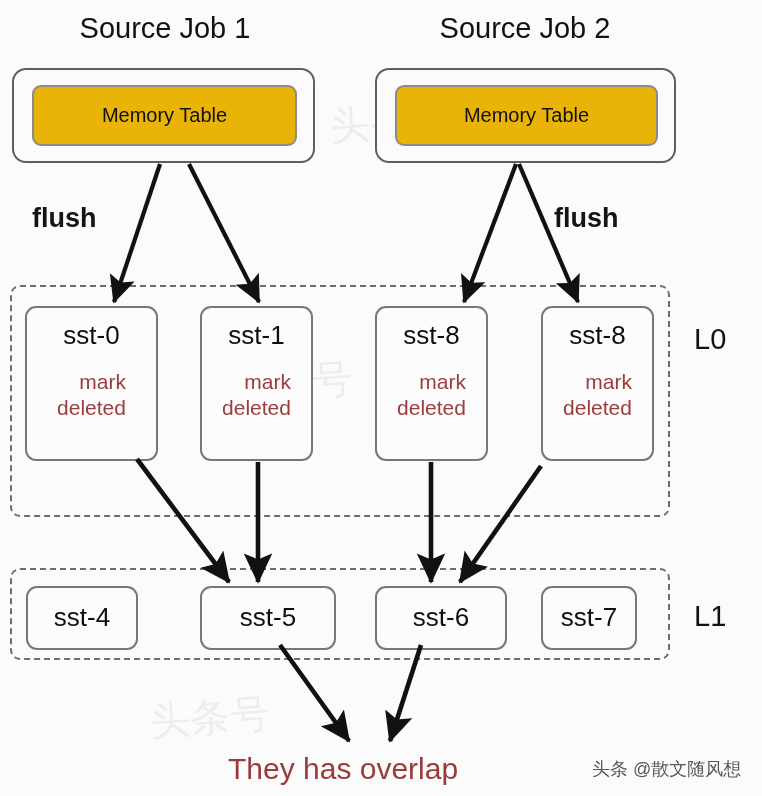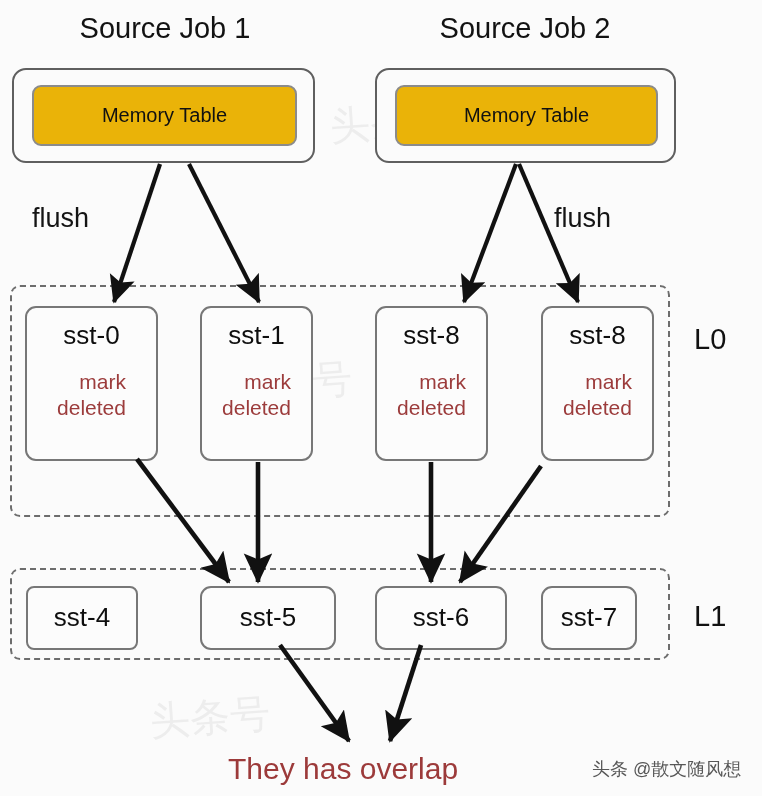--- a/index.html
+++ b/index.html
@@ -52,20 +52,21 @@
     justify-content: center;
     font-size: 20px;
     color: #111111;
     white-space: nowrap;
   }
   .flush-label {
     position: absolute;
     font-size: 27px;
     color: #141414;
     white-space: nowrap;
+    font-weight: bold;
   }
   .level-box {
     position: absolute;
     border: 2px dashed #6d6d6d;
     border-radius: 10px;
     background: transparent;
     box-sizing: border-box;
   }
   .level-label {
     position: absolute;
@@ -169,21 +170,21 @@
 
   <div class="sst sst-l0" style="left:541px; top:306px; width:113px; height:155px;">
     <div class="sst-name">sst-8</div>
     <div class="sst-mark" style="color:#9c3c3c;">mark
 deleted</div>
   </div>
 
   <div class="level-box" style="left:10px; top:568px; width:660px; height:92px;"></div>
   <div class="level-label" style="left:694px; top:600px;">L1</div>
 
-  <div class="sst sst-l1" style="left:26px; top:586px; width:112px; height:64px;border-radius:8px;">
+  <div class="sst sst-l1" style="left:26px; top:586px; width:112px; height:64px;">
     <div class="sst-name">sst-4</div>
   </div>
 
   <div class="sst sst-l1" style="left:200px; top:586px; width:136px; height:64px;">
     <div class="sst-name">sst-5</div>
   </div>
 
   <div class="sst sst-l1" style="left:375px; top:586px; width:132px; height:64px;">
     <div class="sst-name">sst-6</div>
   </div>

